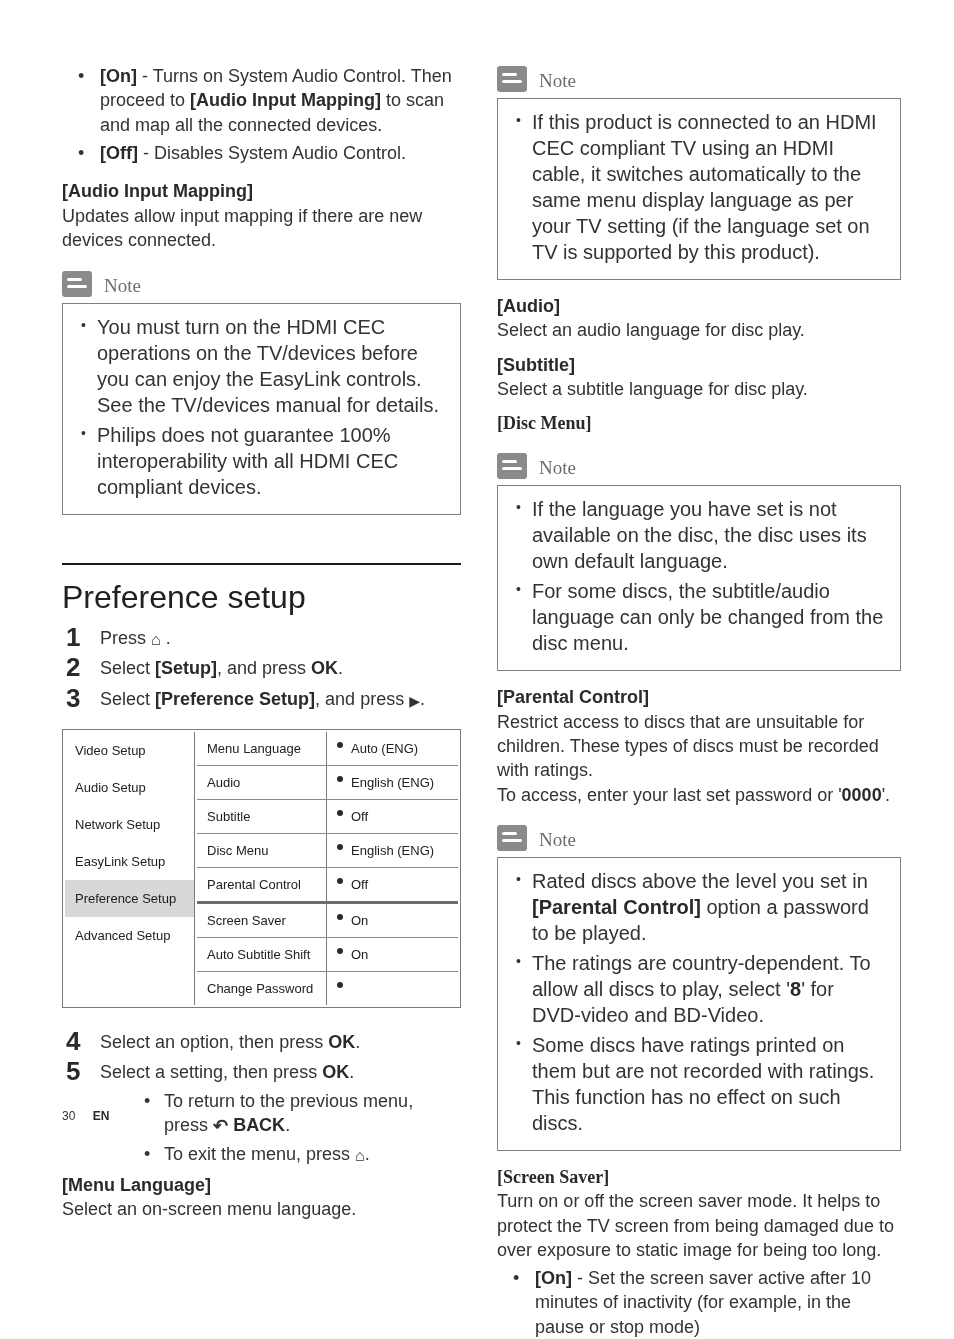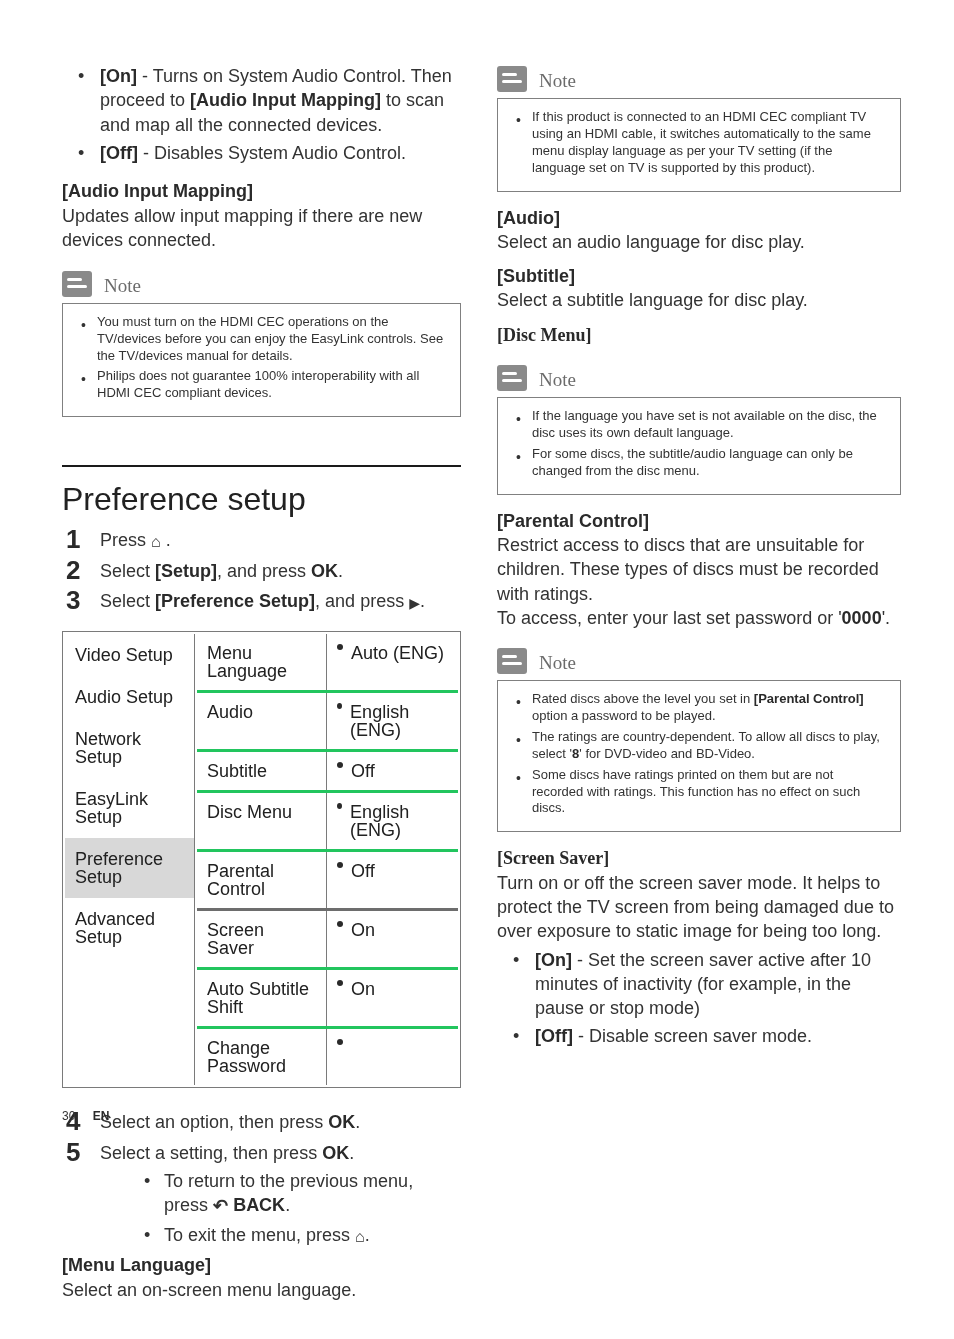--- a/index.html
+++ b/index.html
@@ -28,40 +28,40 @@
   ol.steps { list-style: none; counter-reset: step; padding-left: 38px; margin-top: 10px; }
   ol.steps > li { position: relative; margin-bottom: 6px; }
   ol.steps > li::before { counter-increment: step; content: counter(step); position: absolute; left: -34px; top: -6px; font-family: Arial, sans-serif; font-size: 26px; font-weight: 600; color: #2a2a2a; }
 
   
   .note-wrap { margin: 18px 0 14px; }
   .note-head { display: flex; align-items: flex-end; gap: 12px; margin-bottom: 6px; }
   .note-title { font-family: "Times New Roman", serif; font-size: 19px; color: #6b6b6b; }
   .note-box { border: 1px solid #808080; padding: 10px 12px 10px 12px; }
   .note-box ul.dot { padding-left: 22px; }
-  .note-box ul.dot > li { font-size: 13px; line-height: 1.3; color: #333; }
+  .note-box ul.dot > li { font-size: 20px; line-height: 1.3; color: #333; }
   .note-box ul.dot > li::before { left: -16px; font-size: 14px; top: 2px; }
 
   
   .icon-note { width: 30px; height: 26px; background: #8a8a8a; border-radius: 3px; position: relative; }
   .icon-note::before, .icon-note::after { content: ""; position: absolute; background: #fff; height: 3px; border-radius: 2px; }
   .icon-note::before { top: 7px; left: 5px; width: 15px; }
   .icon-note::after  { top: 14px; left: 5px; width: 20px; }
 
   .glyph { display: inline-block; vertical-align: -1px; }
   .glyph-home { font-size: 16px; }
   .glyph-play { font-size: 14px; }
   .glyph-back { font-size: 18px; font-weight: 700; }
 
   
-  .settings { width: 100%; border: 1px solid #7a7a7a; margin-top: 18px; font-size: 18px; line-height: 1; }
+  .settings { width: 100%; border: 1px solid #7a7a7a; margin-top: 18px; font-size: 13px; line-height: 1; }
   .settings td { padding: 0; vertical-align: top; }
   .s-left { width: 130px; border-right: 1px solid #7a7a7a; }
   .s-left > div { padding: 12px 10px; }
-  .s-row { display: flex; border-top: 3px solid #22c55e; }
+  .s-row { display: flex; border-top: 1px solid #22c55e; }
   .s-row:first-child { border-top: 0; }
   .s-row .c1 { width: 130px; padding: 10px 10px; border-right: 1px solid #7a7a7a; }
   .s-row .c2 { flex: 1; padding: 10px 10px; display: flex; align-items: flex-start; gap: 8px; }
   .s-sel { background: #d8d8d8; }
   .dotmark { width: 6px; height: 6px; background: #2a2a2a; border-radius: 50%; display: inline-block; }
   .s-thick { border-top: 3px solid #6d6d6d; }
 
   
   .footer { position: absolute; bottom: 52px; left: 62px; font-size: 12px; color: #333; }
   .footer .pg { margin-right: 14px; }

